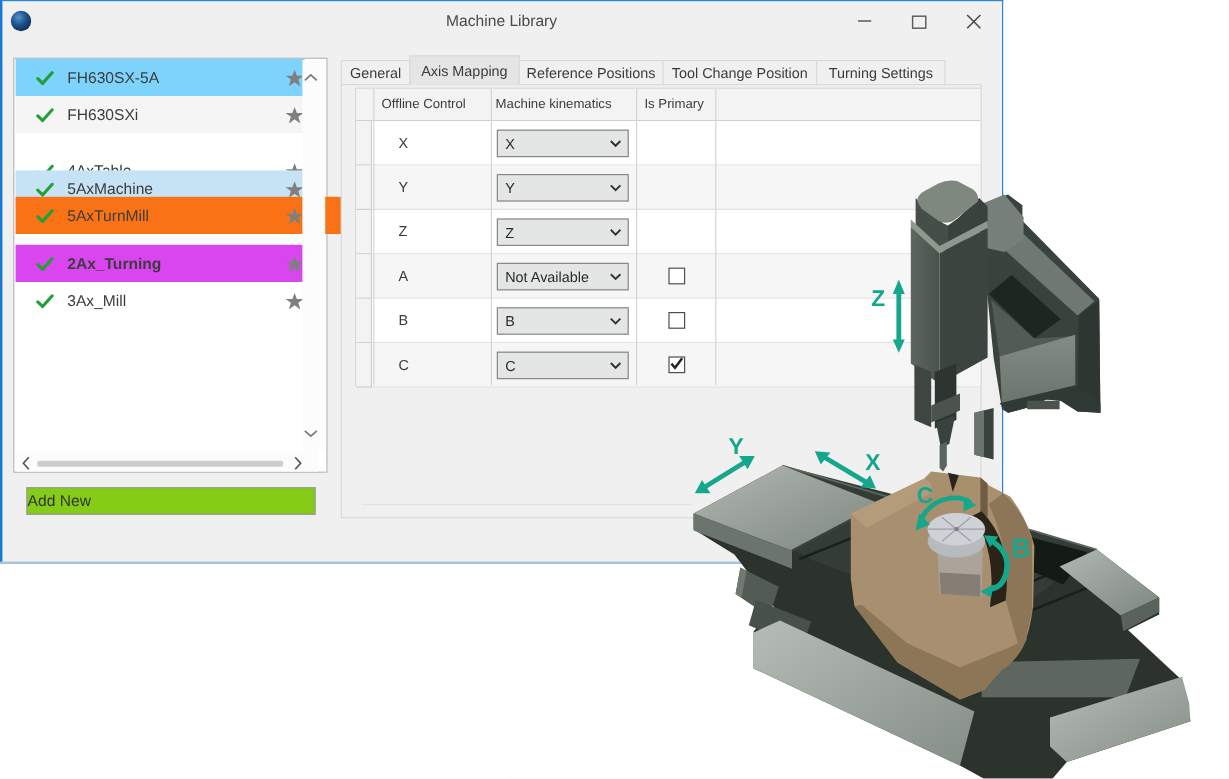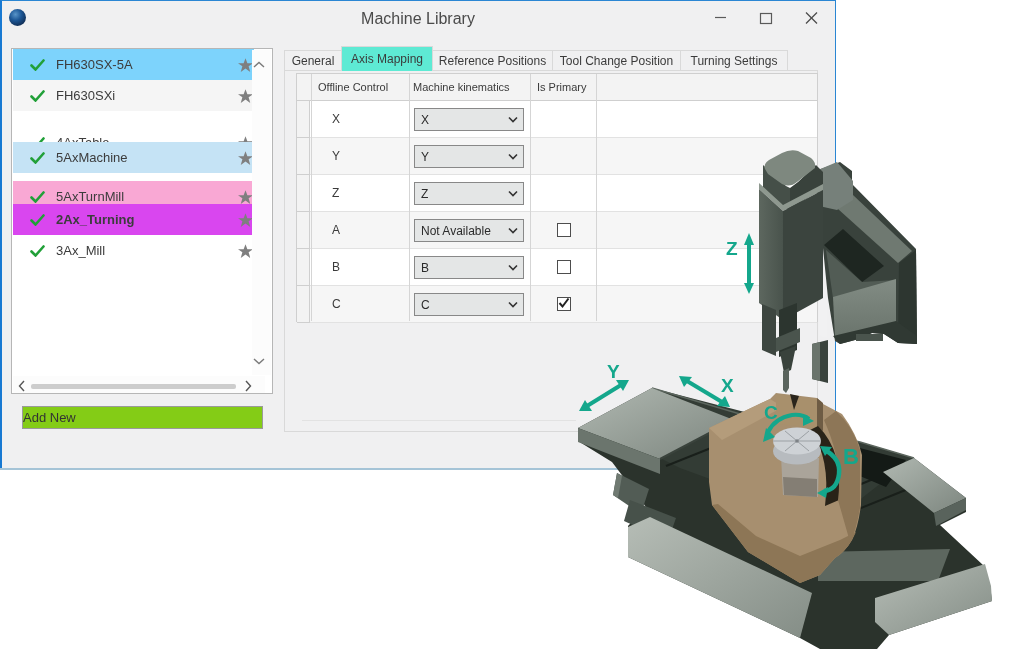--- a/index.html
+++ b/index.html
@@ -2,38 +2,38 @@
 <html><head>
 <meta charset="utf-8">
 <style>
   html,body{margin:0;padding:0;}
   body{width:1024px;height:649px;background:#ffffff;overflow:hidden;position:relative;
        font-family:"Liberation Sans", sans-serif;}
   .dlg{position:absolute;left:0;top:0;width:836px;height:470px;background:#f0f0f1;
        border-top:1px solid #2a86d3;border-left:2px solid #1879d2;border-right:1px solid #2a86d3;
        box-sizing:border-box;}
   .dlgbottom{position:absolute;left:0;top:468px;width:836px;height:2px;background:#a5c4d7;}
-  .title{position:absolute;left:0;top:10px;width:836px;text-align:center;font-size:16px;color:#4a4a4a;}
+  .title{position:absolute;left:0;top:10px;width:836px;text-align:center;font-size:13px;color:#4a4a4a;}
   .appicon{position:absolute;left:9px;top:9px;width:17px;height:17px;border-radius:50%;
        background:radial-gradient(circle at 38% 32%, #5894c8 0%, #1d5796 38%, #133764 68%, #0d1b2e 100%);}
   .winbtn{position:absolute;top:0;height:31px;}
   
   .list{position:absolute;left:11px;top:48px;width:262px;height:346px;background:#ffffff;
         border:1px solid #b6b6b6;box-sizing:border-box;}
   .row{position:absolute;left:1px;width:241px;height:31px;}
   .rowtext{position:absolute;left:43px;top:8px;font-size:13px;color:#3c3c3c;}
   .check{position:absolute;left:17px;top:10px;width:15px;height:12px;}
   .star{position:absolute;left:225px;top:9px;width:15px;height:14px;}
   .addnew{position:absolute;left:22px;top:406px;width:241px;height:23px;background:#84cc16;
         border:1px solid #9a9a9a;box-sizing:border-box;text-align:left;font-size:13px;color:#333;
         line-height:21px;}
   
   .tab{position:absolute;top:50px;height:21px;background:#f0f0f1;border:1px solid #d9d9d9;
        box-sizing:border-box;font-size:12px;color:#3b3b3b;text-align:center;line-height:20px;}
-  .tabactive{top:46px;height:25px;background:#5eead4;border-bottom:none;z-index:3;line-height:24px;}
+  .tabactive{top:46px;height:25px;background:#e5e5e5;border-bottom:none;z-index:3;line-height:24px;}
   .panel{position:absolute;left:284px;top:70px;width:534px;height:362px;background:#f0f0f1;
        border:1px solid #d9d9d9;box-sizing:border-box;}
   .faint{position:absolute;left:302px;top:420px;width:274px;height:1px;background:#e2e2e2;}
   
   .grid{position:absolute;left:296px;top:73px;width:522px;height:249px;background:#ffffff;
        border:1px solid #cfcfcf;box-sizing:border-box;}
   .ghead{position:absolute;left:0px;top:0px;width:520px;height:27px;background:#f3f3f3;
        border-bottom:1px solid #cfcfcf;box-sizing:border-box;}
   .hcell{position:absolute;top:0;height:27px;font-size:11px;color:#3b3b3b;line-height:26px;}
   .vline{position:absolute;top:0px;width:1px;background:#d5d5d5;z-index:2;}
@@ -89,21 +89,21 @@
   </div>
     <div class="row" style="top:93px;background:#c5e3f5;">
     <svg class="check" viewBox="0 0 15 12">
         <path d="M1.5 6.5 L5.5 10.5 L13.5 1.5" fill="none" stroke="#21a038" stroke-width="2.6" stroke-linecap="round"></path>
       </svg>
     <div class="rowtext">5AxMachine</div>
     <svg class="star" viewBox="0 0 24 22">
         <path d="M12 0 L15 8 L24 8 L17 13 L19.6 22 L12 16.5 L4.4 22 L7 13 L0 8 L9 8 Z" fill="#7f7f7f"></path>
       </svg>
   </div>
-    <div class="row" style="top:132px;background:#f9a8d4;">
+    <div class="row" style="top:115px;background:#f97316;padding-left:40px;">
     <svg class="check" viewBox="0 0 15 12">
         <path d="M1.5 6.5 L5.5 10.5 L13.5 1.5" fill="none" stroke="#21a038" stroke-width="2.6" stroke-linecap="round"></path>
       </svg>
     <div class="rowtext">5AxTurnMill</div>
     <svg class="star" viewBox="0 0 24 22">
         <path d="M12 0 L15 8 L24 8 L17 13 L19.6 22 L12 16.5 L4.4 22 L7 13 L0 8 L9 8 Z" fill="#7f7f7f"></path>
       </svg>
   </div>
     <div class="row" style="top:155px;background:#d946ef;font-weight:bold;">
     <svg class="check" viewBox="0 0 15 12">

